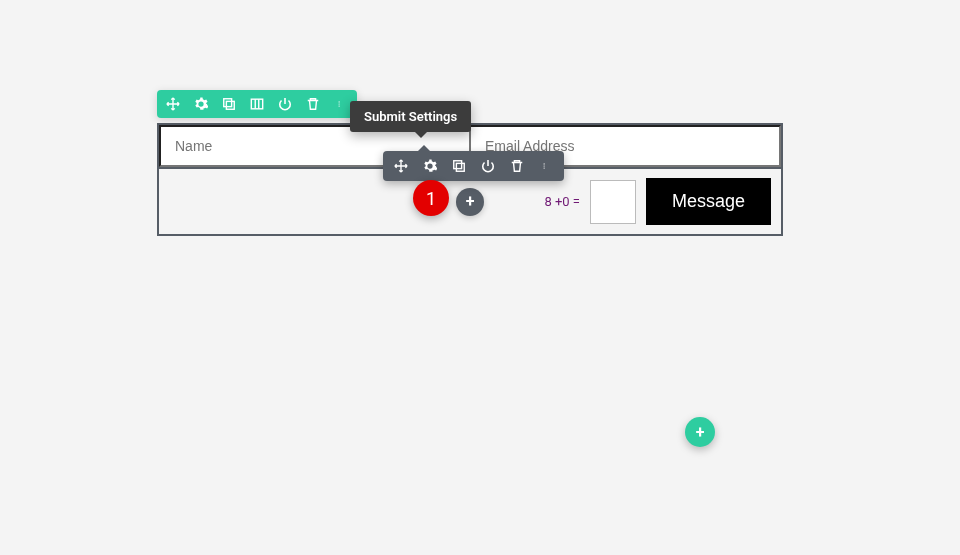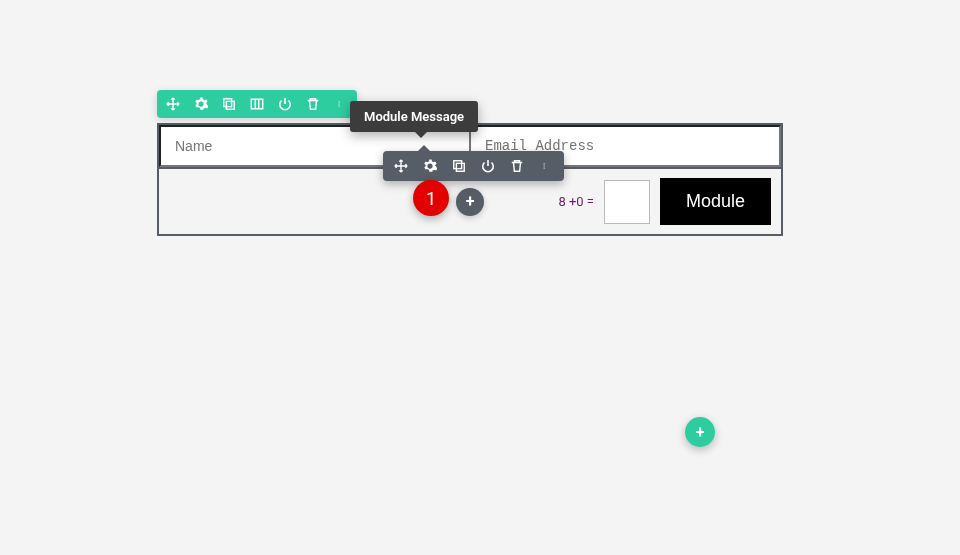--- a/index.html
+++ b/index.html
@@ -27,21 +27,20 @@
   }
   .row-top .field {
     flex: 1;
     background: #fff;
     padding: 11px 14px;
     font-size: 14px;
     color: #333;
   }
   .row-top .field + .field {
     border-left: 0;
-    font-family: Liberation Mono, monospace;
   }
 
   .row-msg {
     border-bottom: 2px solid #565d66;
   }
   .msg-area {
     width: 100%;
     height: 143px;
     border: none;
     resize: none;
@@ -228,21 +227,21 @@
   <div class="row-top">
     <input class="field" placeholder="Name" style="">
     <input class="field" placeholder="Email Address" style="">
   </div>
   <div class="row-submit">
     <div class="add-circle add-dark">
       <span>+</span>
     </div>
     <span class="captcha-label">8 +0 =</span>
     <input class="captcha-input" style="">
-    <button class="submit-btn">Module</button>
+    <button class="submit-btn">Message</button>
   </div>
 </div>
 
 <div class="add-section">
   <span>+</span>
 </div>
 
 <div class="toolbar-green">
   <span class="tb-icon">
     <svg viewBox="0 0 16 16" width="14" height="14" stroke="currentColor" stroke-width="1.6" fill="none">
@@ -279,21 +278,21 @@
   </span>
   <span class="tb-icon">
     <svg viewBox="0 0 16 16" width="6" height="14" fill="currentColor">
         <circle cx="3" cy="2.5" r="1.6"></circle>
         <circle cx="3" cy="8" r="1.6"></circle>
         <circle cx="3" cy="13.5" r="1.6"></circle>
       </svg>
   </span>
 </div>
 
-<div class="tooltip">Module Message</div>
+<div class="tooltip">Submit Settings</div>
 
 <div class="toolbar-gray">
   <span class="tb-icon">
     <svg viewBox="0 0 16 16" width="14" height="14" stroke="currentColor" stroke-width="1.6" fill="none">
         <path d="M8 1v14M1 8h14M8 1l-2 2M8 1l2 2M8 15l-2-2M8 15l2-2M1 8l2-2M1 8l2 2M15 8l-2-2M15 8l-2 2"></path>
       </svg>
   </span>
   <span class="tb-icon">
     <svg viewBox="0 0 16 16" width="14" height="14" fill="currentColor">
         <path d="M8 5a3 3 0 100 6 3 3 0 000-6zm7 3c0 .4 0 .8-.1 1.2l1.6 1.3-1.5 2.6-1.9-.7c-.6.5-1.3.9-2 .1l-.3 2H7.2l-.3-2c-.7-.2-1.4-.6-2-1.1l-1.9.7-1.5-2.6 1.6-1.3C3 8.8 3 8.4 3 8s0-.8.1-1.2L1.5 5.5 3 2.9l1.9.7c.6-.5 1.3-.9 2-1.1l.3-2h2.6l.3 2c.7.2 1.4.6 2 1.1l1.9-.7 1.5 2.6-1.6 1.3c.1.4.1.8.1 1.2z"></path>

